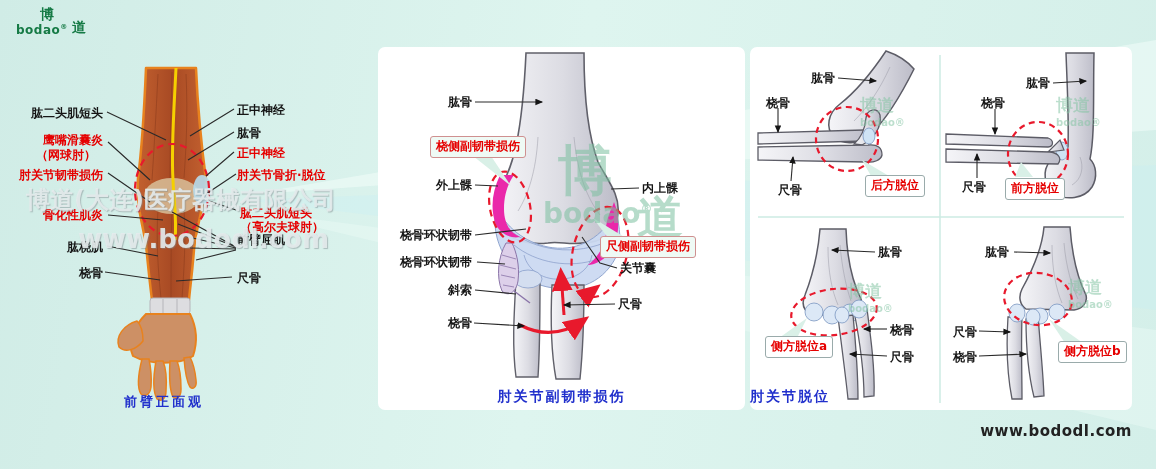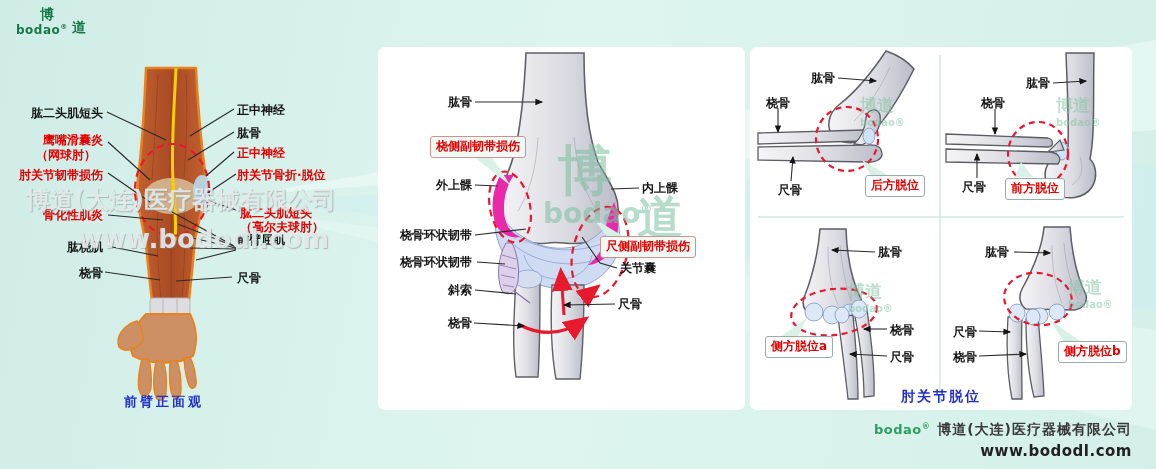--- a/index.html
+++ b/index.html
@@ -202,20 +202,21 @@
     <div class="lbl ra" style="right:273px;top:181px">桡骨环状韧带</div>
     <div class="lbl ra" style="right:273px;top:208px">桡骨环状韧带</div>
     <div class="lbl ra" style="right:273px;top:236px">斜索</div>
     <div class="lbl ra" style="right:273px;top:269px">桡骨</div>
 
     <div class="lbl" style="left:264px;top:134px">内上髁</div>
     <div class="cbox mint" style="left:222px;top:189px">尺侧副韧带损伤</div>
     <div class="lbl" style="left:242px;top:214px">关节囊</div>
     <div class="lbl" style="left:240px;top:250px">尺骨</div>
 
+    <div class="cap" style="left:0;top:341px;width:100%;text-align:center;font-size:14px;letter-spacing:2px">肘关节副韧带损伤</div>
   </div>
 
   <div class="panel-right">
     <svg class="art" width="382" height="363">
       <defs>
         <linearGradient id="bgB" x1="0" y1="0" x2="1" y2="0">
           <stop offset="0" stop-color="#f5f5f8"></stop>
             <stop offset="0.55" stop-color="#dcdce3"></stop>
             <stop offset="1" stop-color="#bcbcc8"></stop>
         </linearGradient>
@@ -307,23 +308,20 @@
     <div class="lbl" style="left:128px;top:198px">肱骨</div>
     <div class="lbl" style="left:140px;top:276px">桡骨</div>
     <div class="lbl" style="left:140px;top:303px">尺骨</div>
     <div class="cbox" style="left:15px;top:289px">侧方脱位a</div>
 
     <div class="lbl" style="left:235px;top:198px">肱骨</div>
     <div class="lbl" style="left:203px;top:278px">尺骨</div>
     <div class="lbl" style="left:203px;top:303px">桡骨</div>
     <div class="cbox" style="left:308px;top:294px">侧方脱位b</div>
 
-    <div class="cap" style="left:0;top:341px;width:100%;text-align:center;font-size:14px;letter-spacing:2px">肘关节脱位</div>
+    <div class="cap" style="left:0;top:341px;width:100%;text-align:left;font-size:14px;letter-spacing:2px">肘关节脱位</div>
   </div>
 
   <div class="footer">
-    <div class="line1">
-      <span class="f-brand"><span>bodao</span><span class="f-reg">®</span></span><span class="f-company">博道(大连)医疗器械有限公司</span>
-    </div>
     <div class="f-url">www.bododl.com</div>
   </div>
 
 </div>
 
 </body></html>

